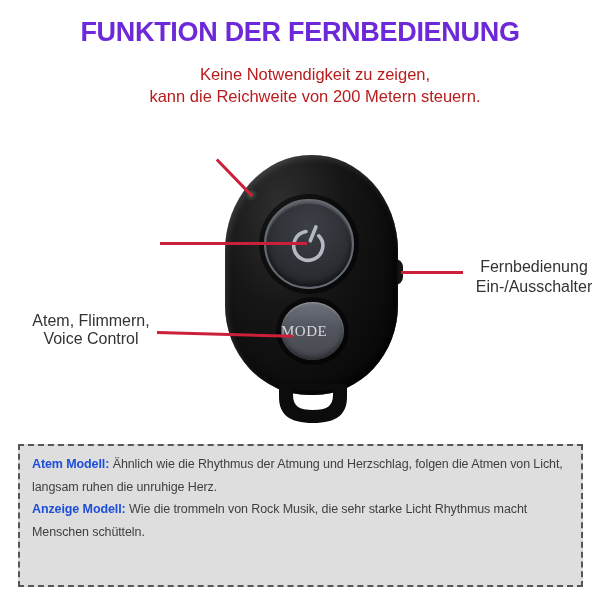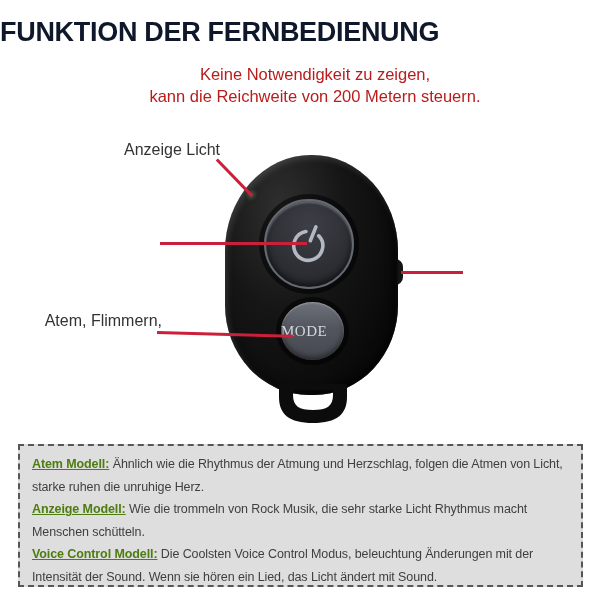--- a/index.html
+++ b/index.html
@@ -1,31 +1,31 @@
 <!DOCTYPE html>
 <html><head>
 <meta charset="utf-8">
 <style>
   html,body{margin:0;padding:0;background:#ffffff;}
   .stage{
     position:relative;width:600px;height:600px;background:#ffffff;overflow:hidden;
     font-family:"Liberation Sans", sans-serif;
   }
   .title{
-    position:absolute;left:0;top:17px;width:600px;
-    font-size:27px;font-weight:bold;letter-spacing:-0.3px;color:#0f172a;margin:0;
+    position:absolute;left:0;top:17px;width:600px;text-align:center;
+    font-size:27px;font-weight:bold;letter-spacing:-0.3px;color:#6d28d9;margin:0;
   }
   .subtitle{
     position:absolute;left:0;top:63px;width:600px;text-align:center;
     font-size:16.5px;line-height:22px;color:#b91c1c;padding-left:15px;
   }
   .callout-label{position:absolute;color:#333333;font-size:16px;line-height:18px;}
   .lbl-anzeige{left:124px;top:141px;}
   .lbl-beleuchtung{left:24px;top:235px;}
-  .lbl-atem{left:20px;top:312px;width:142px;text-align:right;}
+  .lbl-atem{left:20px;top:312px;width:142px;text-align:center;}
   .lbl-fernbedienung{left:474px;top:257px;width:120px;text-align:center;line-height:20px;}
   .callout{position:absolute;height:2.5px;background:#cb2039;transform-origin:0 50%;}
   .line-anzeige{left:217px;top:158px;width:51px;transform:rotate(46deg);}
   .line-power{left:160px;top:242px;width:147px;}
   .line-mode{left:157px;top:331px;width:136px;transform:rotate(1.6deg);}
   .line-switch{left:401px;top:271px;width:62px;}
   
   .side-switch{
     position:absolute;left:388px;top:259px;width:15px;height:26px;
     background:#141414;border-radius:4px 8px 8px 4px;
@@ -59,37 +59,41 @@
   }
   .lanyard{position:absolute;left:272px;top:384px;}
   
   .info-box{
     position:absolute;left:18px;top:444px;width:565px;height:143px;box-sizing:border-box;
     background:#dedede;border:2px dashed #565656;padding:7px 12px 0 12px;overflow:hidden;
   }
   .info-box p{
     margin:0;font-size:12.5px;letter-spacing:-0.1px;line-height:22.6px;color:#3f3f3f;
   }
-  .info-box .model-name{color:#4d7c0f;font-weight:bold;text-decoration:underline;}
+  .info-box .model-name{color:#1d4ed8;font-weight:bold;}
 </style>
 </head>
 <body>
 
 <div class="stage">
 
   <h1 class="title">FUNKTION DER FERNBEDIENUNG</h1>
 
   <div class="subtitle">
     <div>Keine Notwendigkeit zu zeigen,</div>
     <div>kann die Reichweite von 200 Metern steuern.</div>
   </div>
 
-  <div class="callout-label lbl-anzeige">Anzeige Licht</div>
   <div class="callout-label lbl-atem">
     <div>Atem, Flimmern,</div>
+    <div>Voice Control</div>
+  </div>
+  <div class="callout-label lbl-fernbedienung">
+    <div>Fernbedienung</div>
+    <div>Ein-/Ausschalter</div>
   </div>
 
   <div class="side-switch"></div>
   <div class="remote-body"></div>
   <div class="indicator-light"></div>
 
   <div class="power-button">
     <svg width="46" height="46" viewBox="0 0 46 46">
       <circle cx="23" cy="25" r="14.5" fill="none" stroke="#b3b8c3" stroke-width="3.6" stroke-dasharray="60 14 88" stroke-linecap="round"></circle>
       <line x1="23" y1="4.5" x2="23" y2="19.5" stroke="#b3b8c3" stroke-width="3.6" stroke-linecap="round"></line>
@@ -104,18 +108,17 @@
     <path fill-rule="evenodd" fill="#0c0c0c" d="M7,0 H75 V13 C75,30 65,39 41,39 C17,39 7,30 7,13 Z
          M21,6 H61 V11 C61,22 55,26 41,26 C27,26 21,22 21,11 Z"></path>
   </svg>
 
   <div class="callout line-anzeige"></div>
   <div class="callout line-power"></div>
   <div class="callout line-mode"></div>
   <div class="callout line-switch"></div>
 
   <div class="info-box">
-    <p><span class="model-name">Atem Modell:</span><span> Ähnlich wie die Rhythmus der Atmung und Herzschlag, folgen die Atmen von Licht, starke ruhen die unruhige Herz.</span></p>
+    <p><span class="model-name">Atem Modell:</span><span> Ähnlich wie die Rhythmus der Atmung und Herzschlag, folgen die Atmen von Licht, langsam ruhen die unruhige Herz.</span></p>
     <p><span class="model-name">Anzeige Modell:</span><span> Wie die trommeln von Rock Musik, die sehr starke Licht Rhythmus macht Menschen schütteln.</span></p>
-    <p><span class="model-name">Voice Control Modell:</span><span> Die Coolsten Voice Control Modus, beleuchtung Änderungen mit der Intensität der Sound. Wenn sie hören ein Lied, das Licht ändert mit Sound.</span></p>
   </div>
 
 </div>
 
 </body></html>

